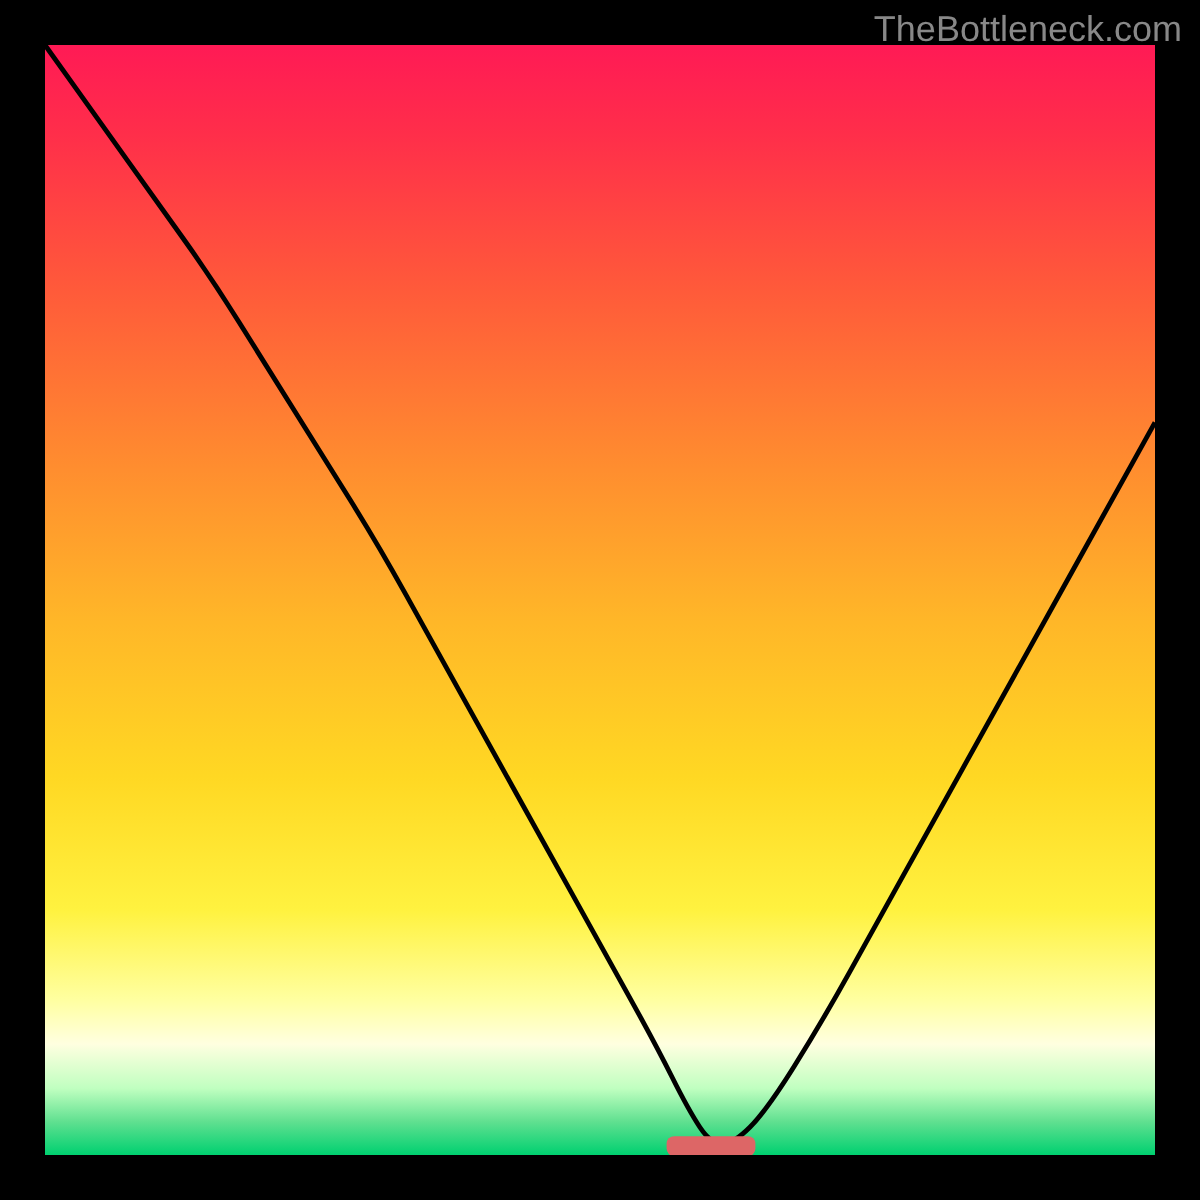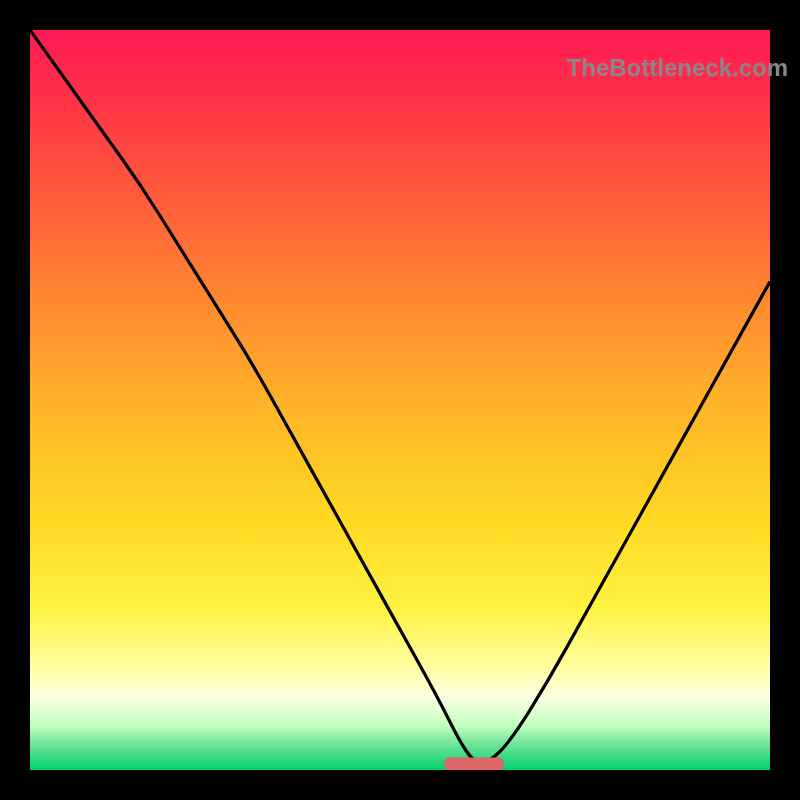--- a/index.html
+++ b/index.html
@@ -11,23 +11,22 @@
     position: relative;
     overflow: hidden;
   }
   .watermark {
     position: absolute;
     top: 6px;
     right: 12px;
     color: #888;
     font-family: Arial, Helvetica, sans-serif;
     font-size: 24px;
-    font-weight: 700;
+    font-weight: 400;
     z-index: 10;
-    margin-top: 48px;
   }
   .plot-area {
     position: absolute;
     left: 30px;
     top: 30px;
     width: 740px;
     height: 740px;
     overflow: hidden;
   }
   

